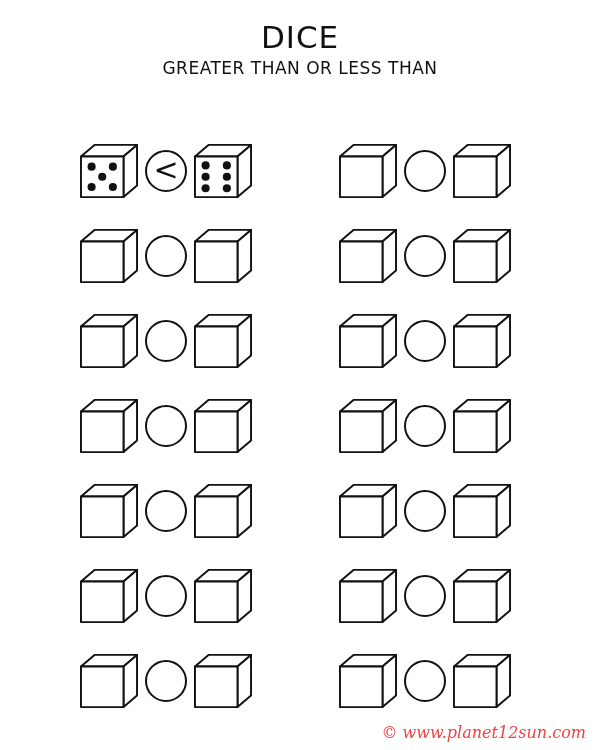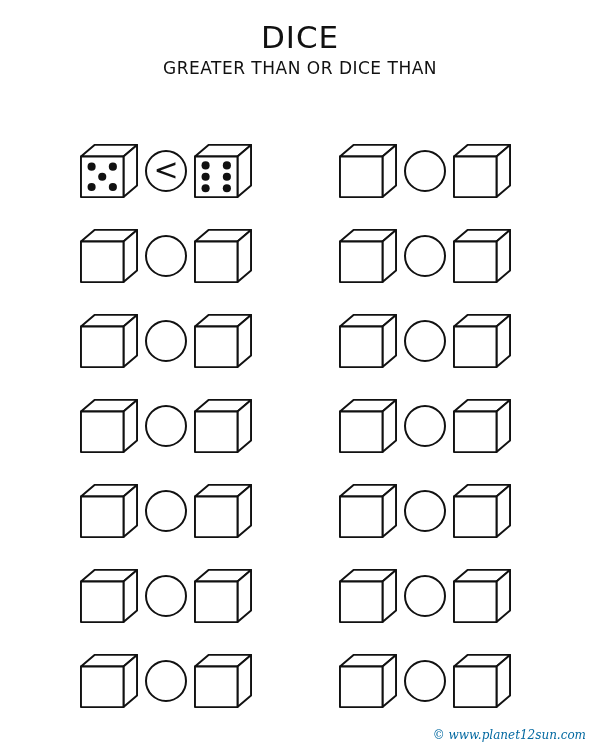--- a/index.html
+++ b/index.html
@@ -42,41 +42,41 @@
   }
   .sign {
     font-size:30px; line-height:1; font-weight:400;
     transform:translateY(-1px);
   }
 
   
   footer {
     position:absolute; right:14px; bottom:8px;
     font-family:"DejaVu Serif", serif;
-    font-style:italic; font-size:12px; color:#0369a1;
+    font-style:italic; font-size:16px; color:#ef4444;
   }
 </style>
 </head>
 <body>
 
 <svg width="0" height="0" style="position:absolute" aria-hidden="true">
   <defs>
     <g id="cube-shape" class="cube-shape">
       <polygon points="2,14 16,2 60,2 46,14"></polygon>
       <polygon points="46,14 60,2 60,44 46,56"></polygon>
       <rect x="2" y="14" width="44" height="42"></rect>
     </g>
   </defs>
 </svg>
 
 <div class="page">
 
   <header>
     <h1 class="title">DICE</h1>
-    <h2 class="subtitle">GREATER THAN OR DICE THAN</h2>
+    <h2 class="subtitle">GREATER THAN OR LESS THAN</h2>
     <div class="instructions">
     </div>
   </header>
 
   <main>
 
     <div class="col">
 
       <div class="row">
         <svg class="cube" viewBox="-1 -1 64 60">

